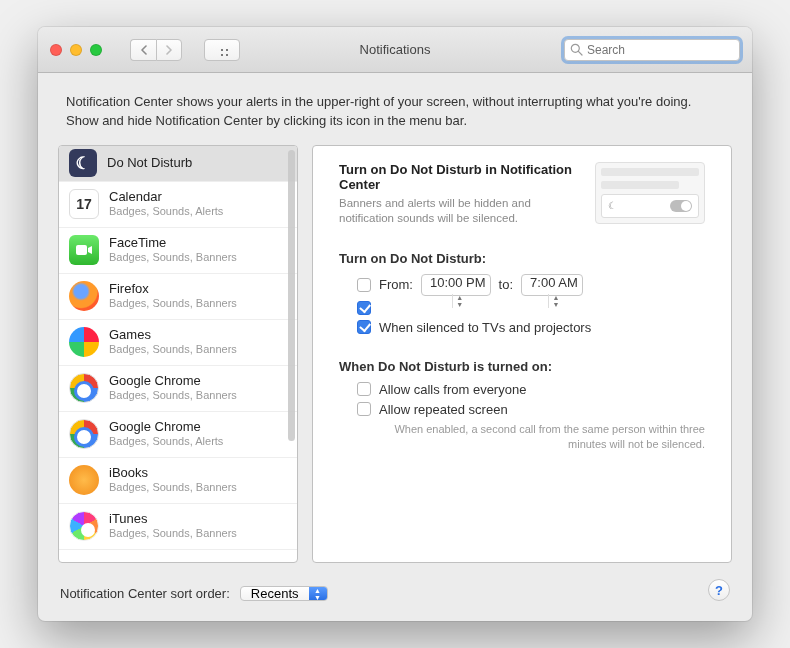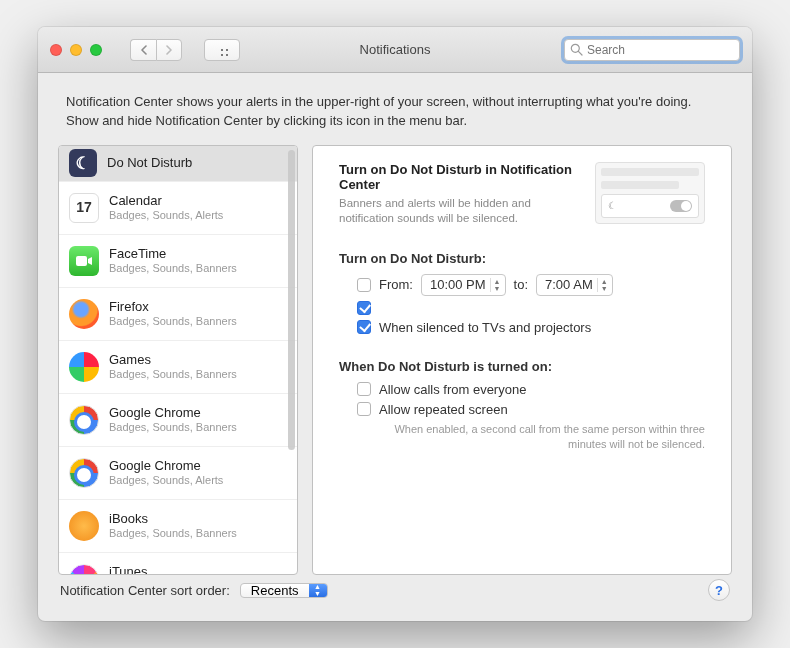--- a/index.html
+++ b/index.html
@@ -62,21 +62,21 @@
   .content { display:flex; padding: 0 20px 0 20px; gap: 14px; flex:1; min-height:0; }
 
   
   .sidecol { width:240px; display:flex; flex-direction:column; }
   .listbox {
     flex:1; border:1px solid #c0c0c0; border-radius:4px; background:#fff; overflow:hidden; position:relative;
   }
   .listinner { height:100%; overflow:hidden; }
   .app-row {
     display:flex; align-items:center; padding: 6px 10px; gap: 10px; border-bottom: 1px solid #eee;
-    height: 53px;
+    height: 46px;
   }
   .app-row.compact { height: 36px; }
   .app-row.sel { background:#e0e0e0; }
   .app-ico { width:30px; height:30px; border-radius:6px; flex-shrink:0; display:flex; align-items:center; justify-content:center; font-size:17px; color:#fff; font-weight:600;}
   .app-row.compact .app-ico { width:28px;height:28px;}
   .app-txt { display:flex; flex-direction:column; line-height:1.15; }
   .app-name { font-size:13px; color:#222; }
   .app-sub { font-size:11px; color:#9a9a9a; }
   .scrollbar { position:absolute; right:2px; top:4px; width:7px; height:70%; background:#c7c7c7; border-radius:4px; opacity:0.85;}
 
@@ -94,27 +94,27 @@
   .nc-preview .panel .moonsmall{ font-size:10px; color:#777;}
   .nc-preview .panel .toggle{ width:22px;height:12px;border-radius:6px;background:#bdbdbd; position:relative;}
   .nc-preview .panel .toggle::after{content:"";position:absolute;right:1px;top:1px;width:10px;height:10px;border-radius:50%;background:#fff;}
 
   .section-label { font-weight:700; margin-top:24px; margin-bottom:8px; }
   .row { display:flex; align-items:center; gap:8px; margin:5px 0 5px 18px; }
   .row.indent2 { margin-left: 18px; }
   .chk { width:14px; height:14px; border:1px solid #b5b5b5; border-radius:3px; background:#fff; display:inline-flex; align-items:center; justify-content:center; flex-shrink:0;}
   .chk.on { background:#3a80ea; border-color:#2a6fe0; }
   .chk.on::after { content:""; width:5px; height:8px; border:2px solid #fff; border-top:none; border-left:none; transform:rotate(40deg) translateY(-1px);}
-  .timebox { display:inline-flex; align-items:center; border:1px solid #c8c8c8; border-radius:4px; height:22px; padding:0 4px 0 8px; background:#fff; gap:4px;}
+  .timebox { display:inline-flex; align-items:center; border:1px solid #c8c8c8; border-radius:4px; height:22px; padding:0 4px 0 8px; background:#fff; gap:4px;flex-direction:column;}
   .steppermini { display:flex; flex-direction:column; border-left:1px solid #ddd; padding-left:3px;}
   .stepperbtn { font-size:7px; color:#777; line-height:7px; cursor:pointer;}
   .helptext { font-size:11px; color:#9a9a9a; margin:2px 0 0 40px; line-height:1.35;text-align:right; }
 
   
-  .footer { display:flex; align-items:center; padding: 4px 22px 20px; gap: 10px; }
+  .footer { display:flex; align-items:flex-end; padding: 16px 22px 20px; gap: 10px; }
   .footer-label { font-size:13px; color:#333; }
   .popup {
     height:15px; border-radius:4px; display:flex; align-items:center; overflow:hidden;
     background:linear-gradient(#fff,#f3f3f3); border:1px solid #c3c3c3; font-size:13px;
     cursor:pointer;
   }
   .popup .txt { padding:0 10px; }
   .popup .arrows {
     width:18px; align-self:stretch; background:linear-gradient(#5a9cff,#2a6fe4); color:#fff;
     display:flex; flex-direction:column; align-items:center; justify-content:center; gap:0;

